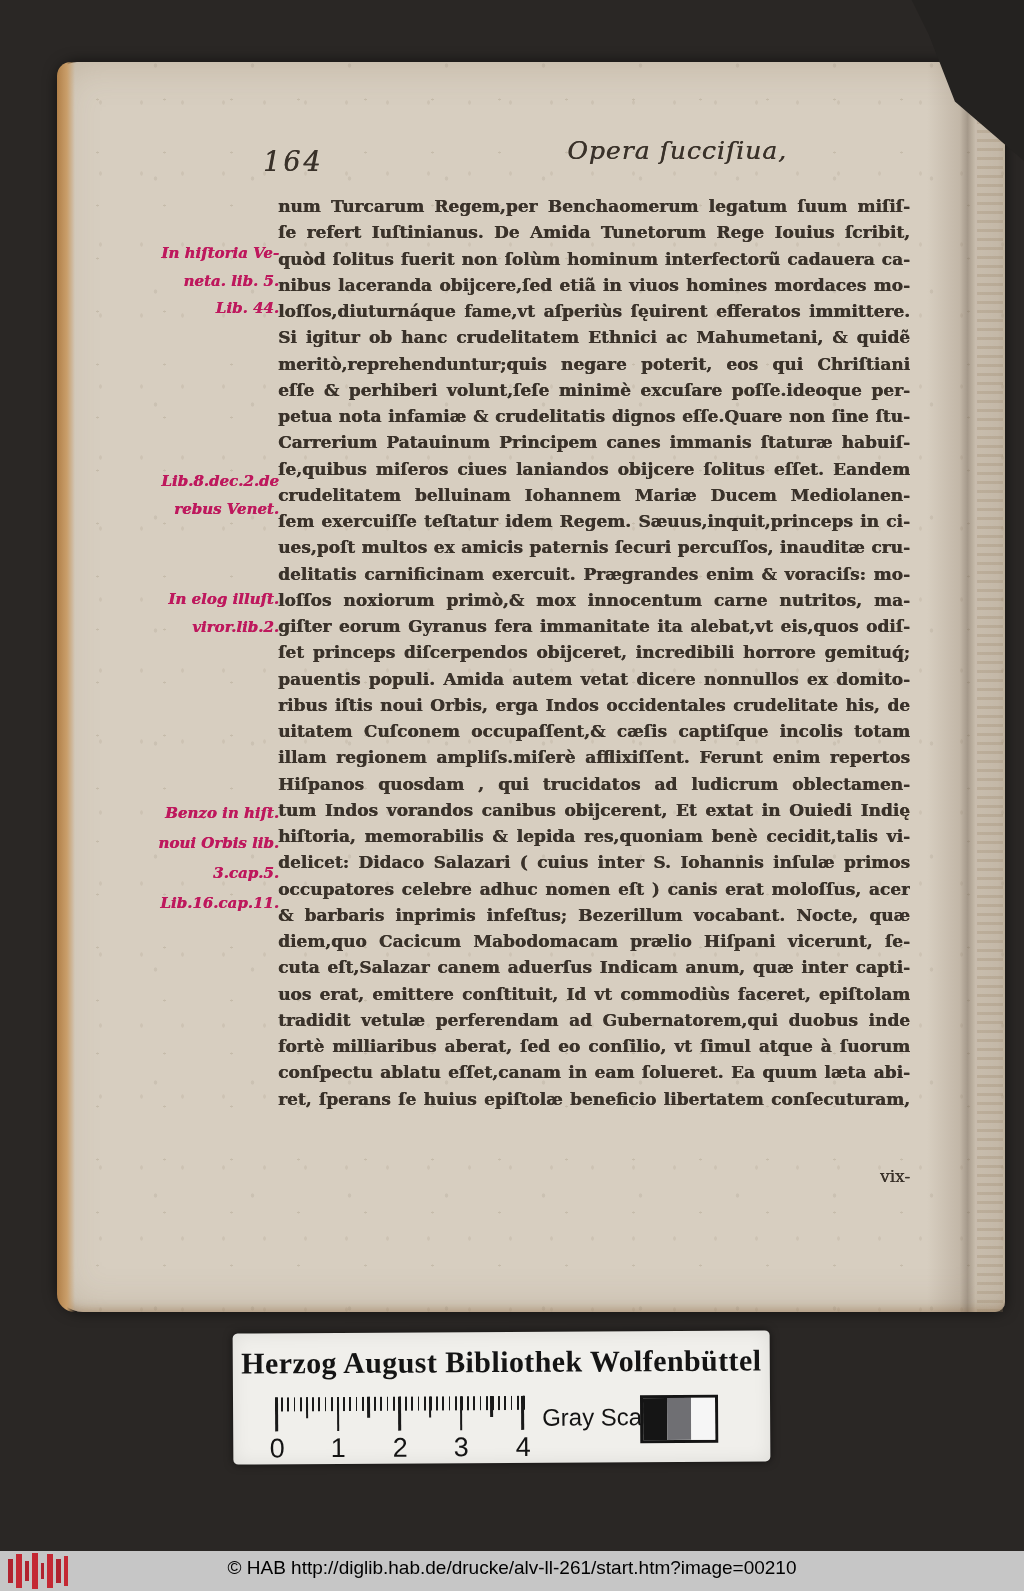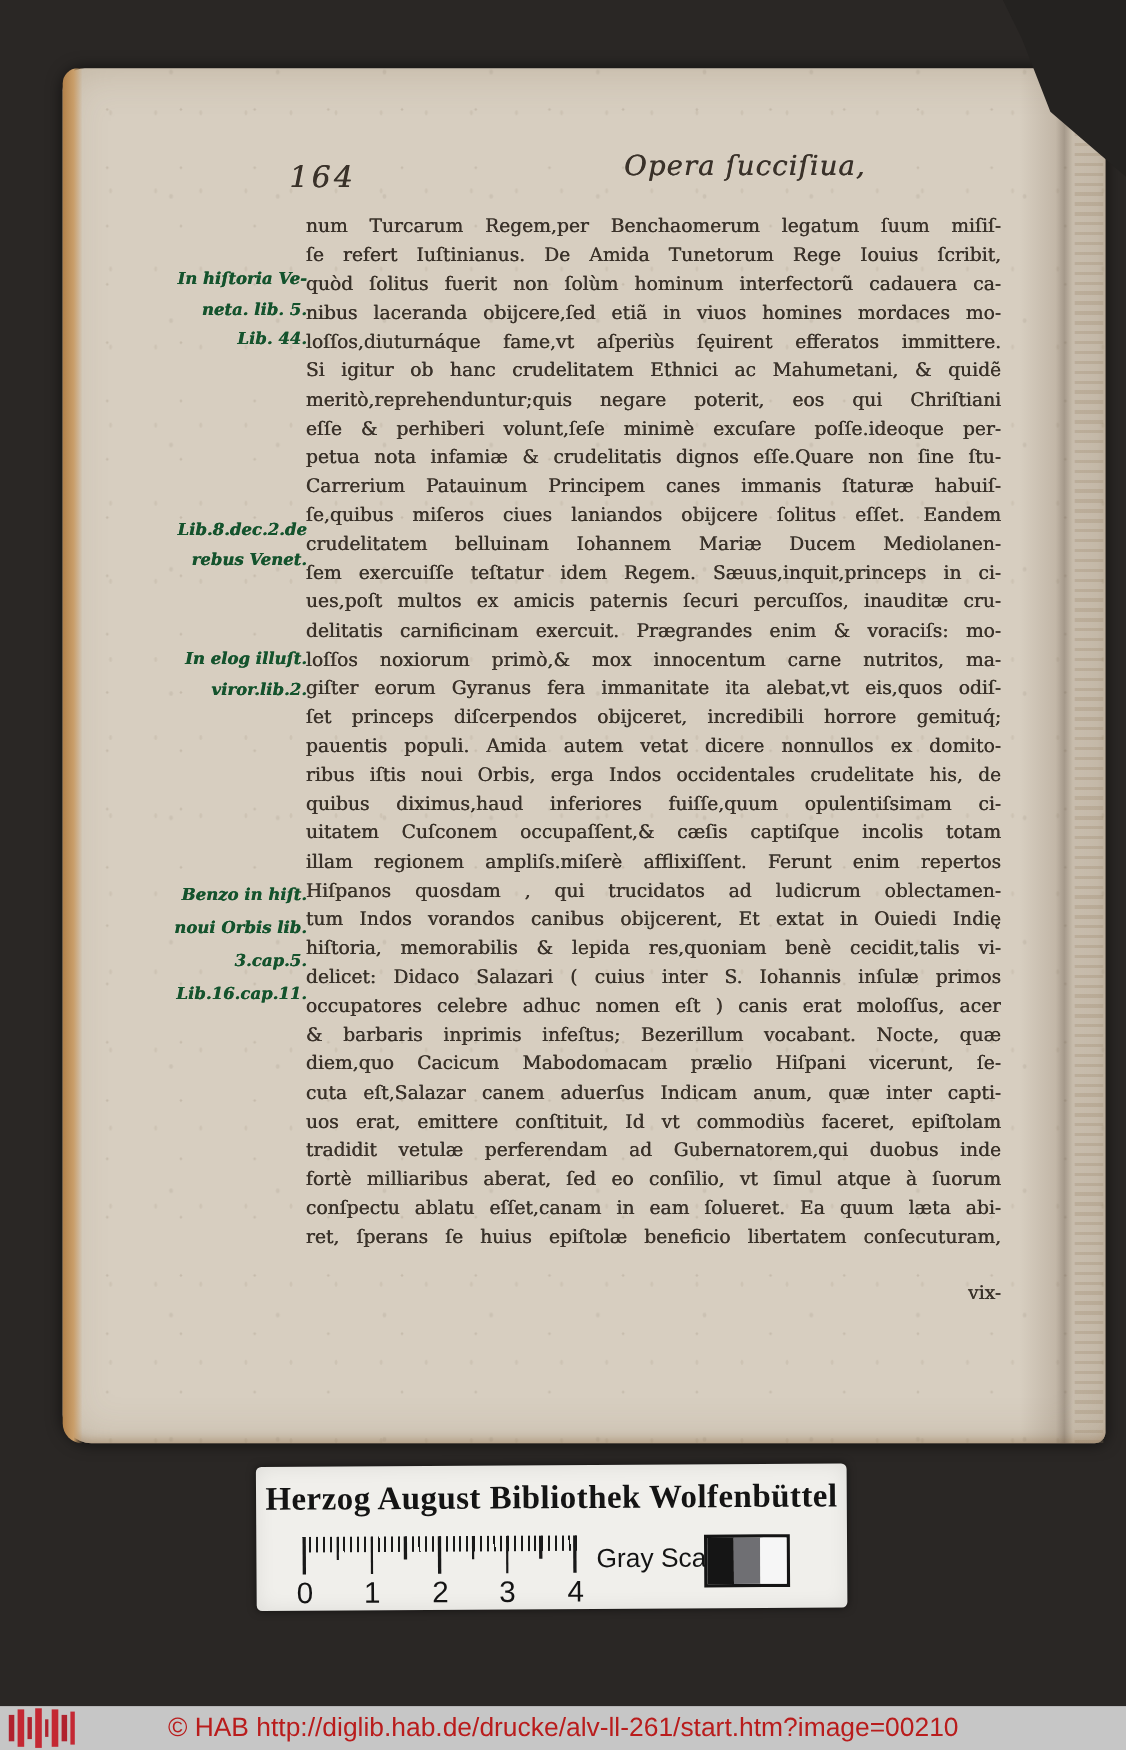--- a/index.html
+++ b/index.html
@@ -27,25 +27,25 @@
   .cover-corner{position:absolute;left:880px;top:0;width:144px;height:175px;z-index:3;background:#242220;
         clip-path:polygon(22% 0,100% 0,100% 92%,52% 58%,34% 20%);}
   
   .content{position:absolute;inset:0;z-index:2;color:#3a322a;}
   .ink{text-shadow:0.4px 0 0 currentColor;text-align:right;}
   .page-number{position:absolute;left:206px;top:84px;font-style:italic;font-size:27px;letter-spacing:3px;}
   .running-title{position:absolute;left:370px;top:74px;width:360px;text-align:right;
         font-style:italic;font-size:25px;letter-spacing:1px;}
   .body-block{position:absolute;left:221px;top:131px;width:632px;}
   .bl{height:26.25px;line-height:26.25px;font-size:17px;overflow:hidden;
-      text-align:justify;text-align-last:justify;white-space:nowrap;}
+      text-align:justify;text-align-last:justify;white-space:nowrap;font-weight:bold;}
   .catchword{position:absolute;left:221px;top:1101px;width:632px;text-align:right;
       font-size:17px;line-height:26px;}
   .mnote{position:absolute;left:86px;width:136px;font-style:italic;font-weight:bold;
-      font-size:15px;line-height:27.5px;color:#14532d;}
+      font-size:15px;line-height:27.5px;color:#be185d;}
   .mnote.m1{top:178px;}
   .mnote.m2{top:406px;}
   .mnote.m3{top:524px;}
   .mnote.m4{top:720px;line-height:30px;margin-top:16px;}
   
   .label{position:absolute;left:233px;top:1332px;width:537px;height:131px;z-index:4;
         background:#f0efeb;border-radius:5px;transform:rotate(-.35deg);
         box-shadow:0 0 8px rgba(0,0,0,.55), inset 0 0 18px rgba(0,0,0,.08);
         font-family:"Liberation Sans",sans-serif;color:#141414;}
   .label-title{margin-top:13px;text-align:center;font-family:"Liberation Serif",serif;
@@ -60,21 +60,21 @@
   .hk0{left:30.7px;} .hk1{left:92.2px;} .hk2{left:153.7px;} .hk3{left:215.2px;}
   .rnum{position:absolute;top:36px;font-size:27px;transform:translateX(-50%);}
   .rn0{left:2px;} .rn1{left:63px;} .rn2{left:125px;} .rn3{left:186px;} .rn4{left:248px;}
   .gs-text{position:absolute;left:309px;top:72px;font-size:24px;}
   .gs-patch{position:absolute;left:407px;top:64px;width:72px;height:42px;border:3px solid #141414;
         display:flex;}
   .gs-cell{flex:1;} .gs-black{background:#151515;} .gs-mid{background:#6f6f73;} .gs-white{background:#f6f6f6;}
   
   .footer-bar{position:absolute;left:0;top:1551px;width:1024px;height:40px;background:#c6c6c6;z-index:4;
         font-family:"Liberation Sans",sans-serif;}
-  .copyright{position:absolute;left:0;right:0;top:6px;text-align:center;font-size:24px;color:#b91c1c;}
+  .copyright{position:absolute;left:0;right:0;top:6px;text-align:center;font-size:19px;color:#000000;}
   .hab-logo{position:absolute;left:8px;top:0;height:40px;width:60px;display:flex;align-items:center;gap:3px;}
   .hab-logo span{display:inline-block;background:#b0222e;}
   .hab-logo span:nth-child(2n){background:#c42833;}
   .hb1{width:5px;height:24px;} .hb2{width:7px;height:34px;} .hb3{width:4px;height:20px;}
   .hb4{width:6px;height:36px;} .hb5{width:3px;height:16px;} .hb6{width:7px;height:34px;}
   .hb7{width:5px;height:24px;} .hb8{width:4px;height:30px;}
 </style>
 </head>
 <body>
 
@@ -122,21 +122,20 @@
         <div class="bl ink">ſe,quibus miſeros ciues laniandos obijcere ſolitus eſſet.  Eandem</div>
         <div class="bl ink">crudelitatem belluinam Iohannem Mariæ Ducem Mediolanen-</div>
         <div class="bl ink">ſem exercuiſſe teſtatur idem Regem. Sæuus,inquit,princeps in ci-</div>
         <div class="bl ink">ues,poſt multos ex amicis paternis ſecuri percuſſos, inauditæ cru-</div>
         <div class="bl ink">delitatis carnificinam exercuit. Prægrandes enim &amp; voraciſs: mo-</div>
         <div class="bl ink">loſſos noxiorum primò,&amp; mox innocentum carne nutritos, ma-</div>
         <div class="bl ink">giſter eorum Gyranus fera immanitate ita alebat,vt eis,quos odiſ-</div>
         <div class="bl ink">ſet princeps diſcerpendos obijceret, incredibili horrore gemituq́;</div>
         <div class="bl ink">pauentis populi.  Amida autem vetat dicere nonnullos ex domito-</div>
         <div class="bl ink">ribus iſtis noui Orbis, erga Indos occidentales crudelitate his, de</div>
-        <div class="bl ink">quibus diximus,haud inferiores fuiſſe,quum opulentiſsimam ci-</div>
         <div class="bl ink">uitatem Cuſconem occupaſſent,&amp; cæſis captiſque incolis totam</div>
         <div class="bl ink">illam regionem ampliſs.miſerè afflixiſſent.  Ferunt enim repertos</div>
         <div class="bl ink">Hiſpanos quosdam , qui trucidatos ad ludicrum  oblectamen-</div>
         <div class="bl ink">tum Indos vorandos canibus obijcerent, Et extat in Ouiedi Indię</div>
         <div class="bl ink">hiſtoria, memorabilis &amp; lepida res,quoniam benè cecidit,talis vi-</div>
         <div class="bl ink">delicet: Didaco Salazari ( cuius inter S. Iohannis inſulæ primos</div>
         <div class="bl ink">occupatores celebre adhuc nomen eſt ) canis erat moloſſus, acer</div>
         <div class="bl ink">&amp; barbaris inprimis infeſtus; Bezerillum vocabant.  Nocte, quæ</div>
         <div class="bl ink">diem,quo Cacicum Mabodomacam prælio Hiſpani vicerunt, ſe-</div>
         <div class="bl ink">cuta eſt,Salazar canem aduerſus Indicam anum, quæ inter capti-</div>

